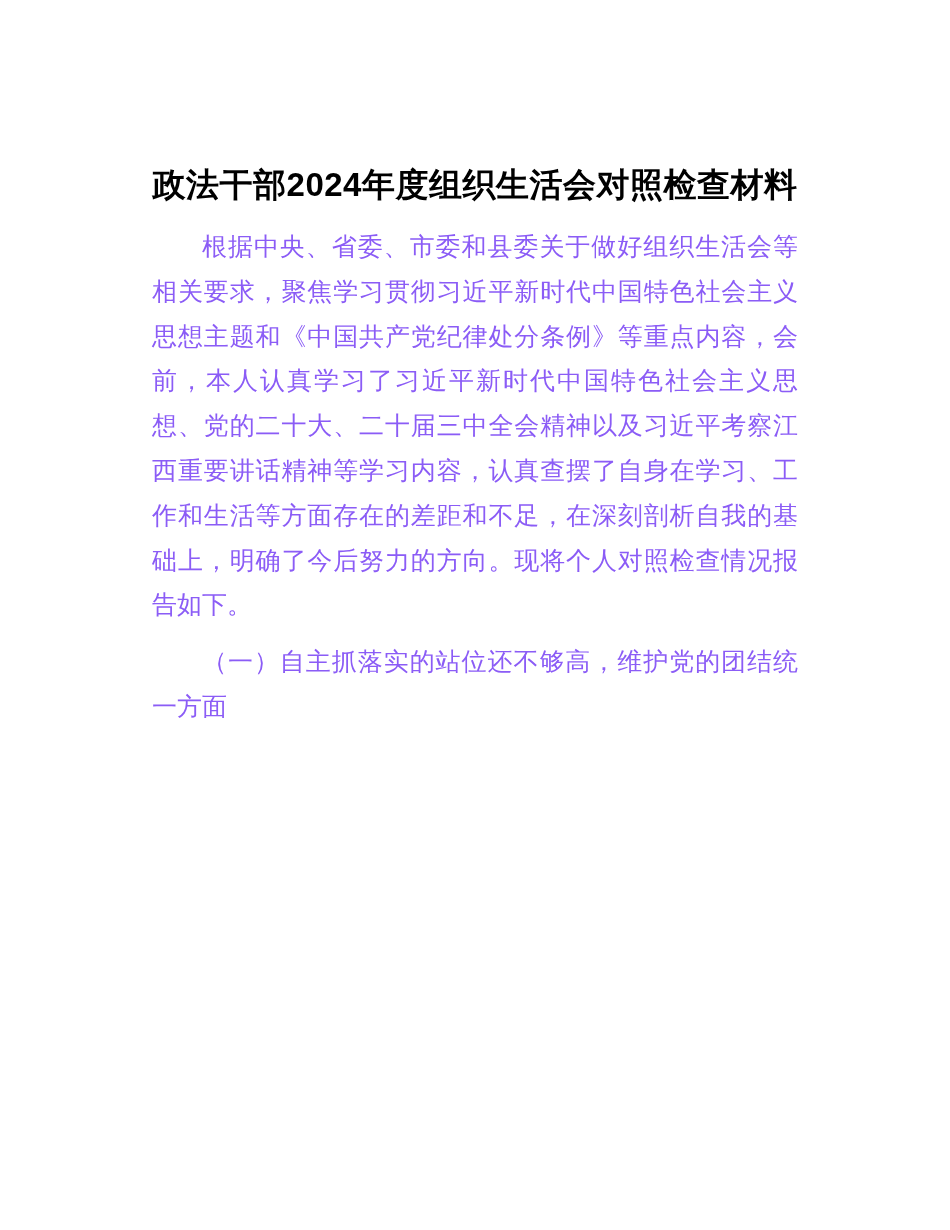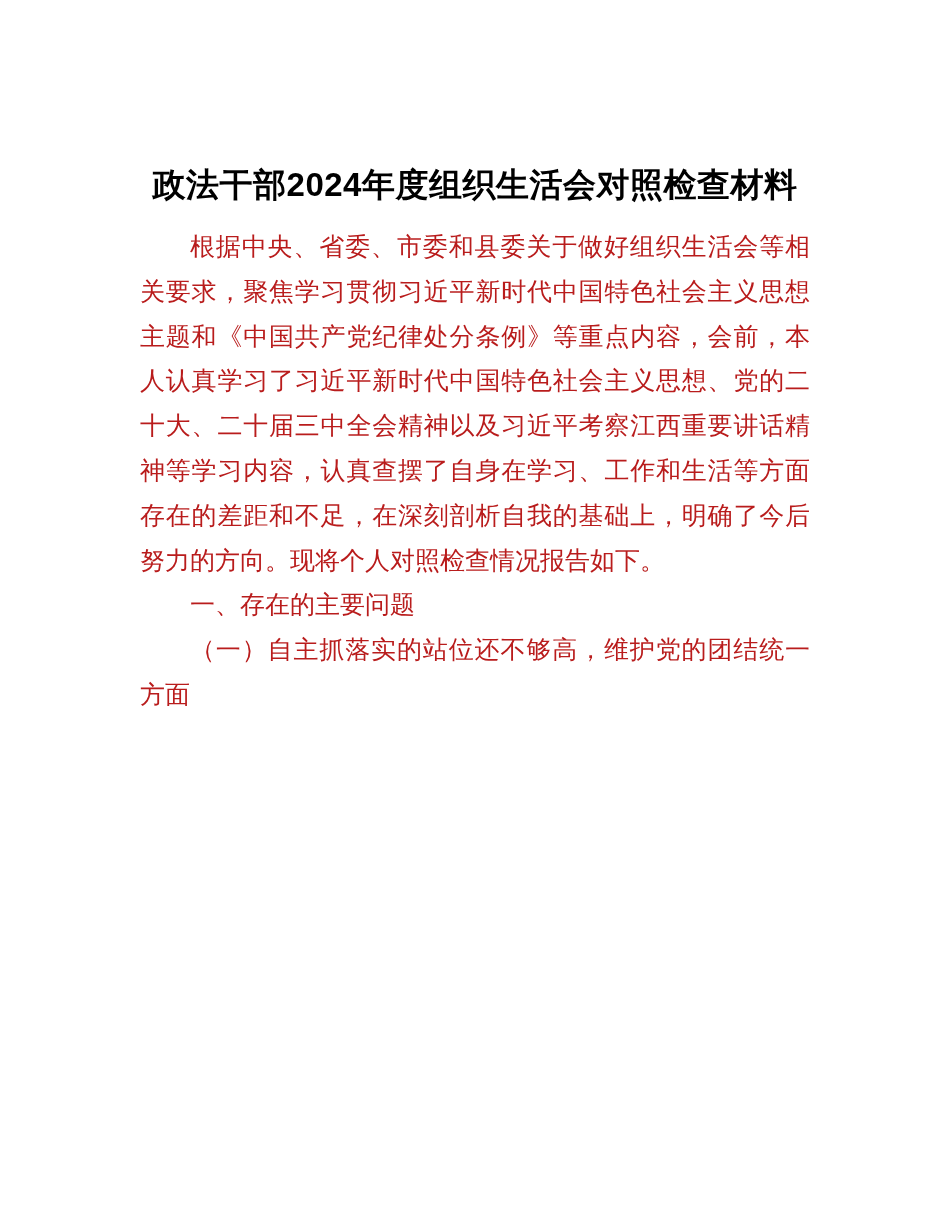--- a/index.html
+++ b/index.html
@@ -21,35 +21,34 @@
     margin: 0 0 17px 0;
     font-family: "Liberation Sans", sans-serif;
     font-weight: 700;
     font-size: 33px;
     line-height: 47px;
     text-align: center;
     letter-spacing: 0.5px;
     color: #000000;
   }
   .doc-body p {
-    margin: 0;
+    margin: 12px;
     font-family: "Liberation Serif", serif;
     font-size: 25px;
     line-height: 44.8px;
     text-align: justify;
     text-justify: inter-ideograph;
     text-indent: 2em;
-    color: #b91c1c;
+    color: #8b5cf6;
     word-break: break-all;
   }
 </style>
 </head>
 <body>
 
 <div class="page">
   <h1 class="doc-title"><span>政法干部2024年度组织生活会对照检查材料</span></h1>
 
   <div class="doc-body">
     <p>根据中央、省委、市委和县委关于做好组织生活会等相关要求，聚焦学习贯彻习近平新时代中国特色社会主义思想主题和《中国共产党纪律处分条例》等重点内容，会前，本人认真学习了习近平新时代中国特色社会主义思想、党的二十大、二十届三中全会精神以及习近平考察江西重要讲话精神等学习内容，认真查摆了自身在学习、工作和生活等方面存在的差距和不足，在深刻剖析自我的基础上，明确了今后努力的方向。现将个人对照检查情况报告如下。</p>
-    <p>一、存在的主要问题</p>
     <p>（一）自主抓落实的站位还不够高，维护党的团结统一方面</p>
   </div>
 </div>
 
 </body></html>

